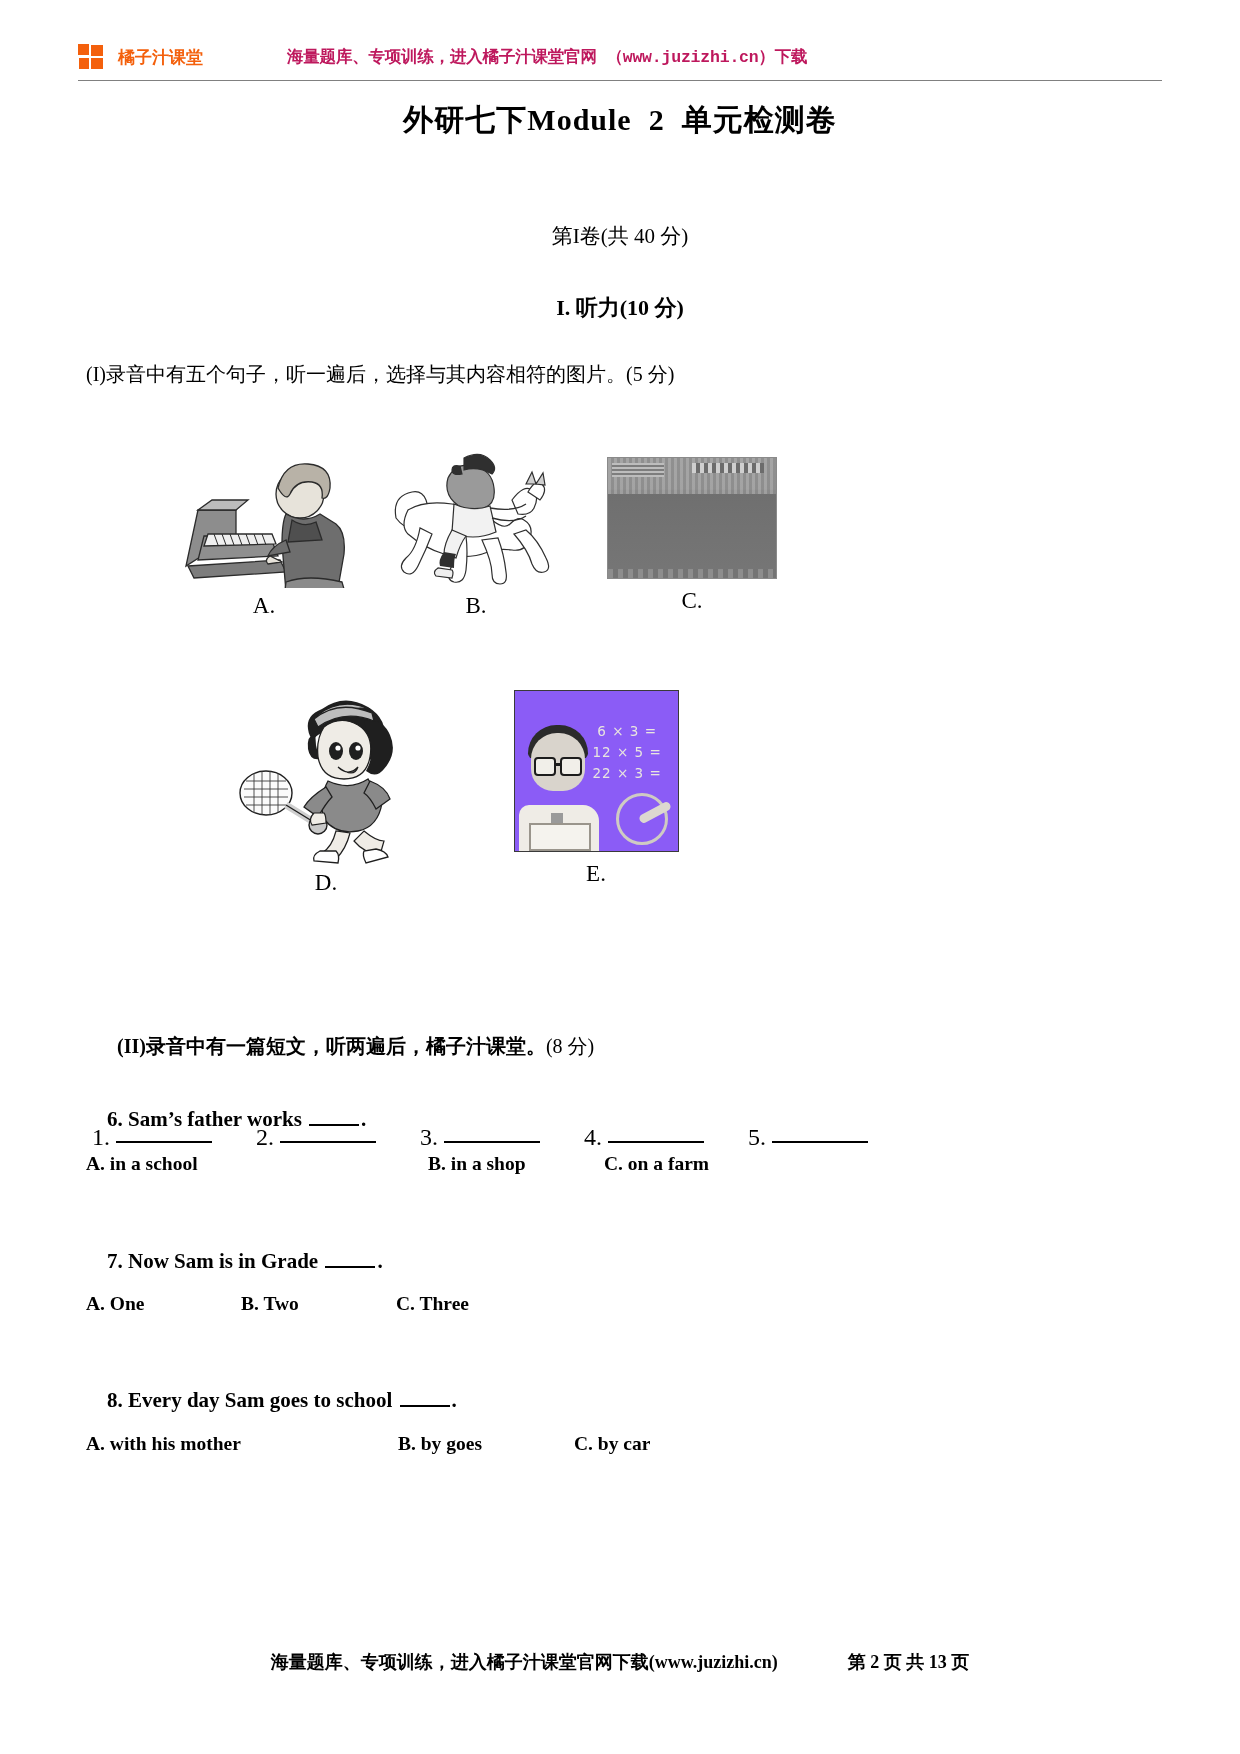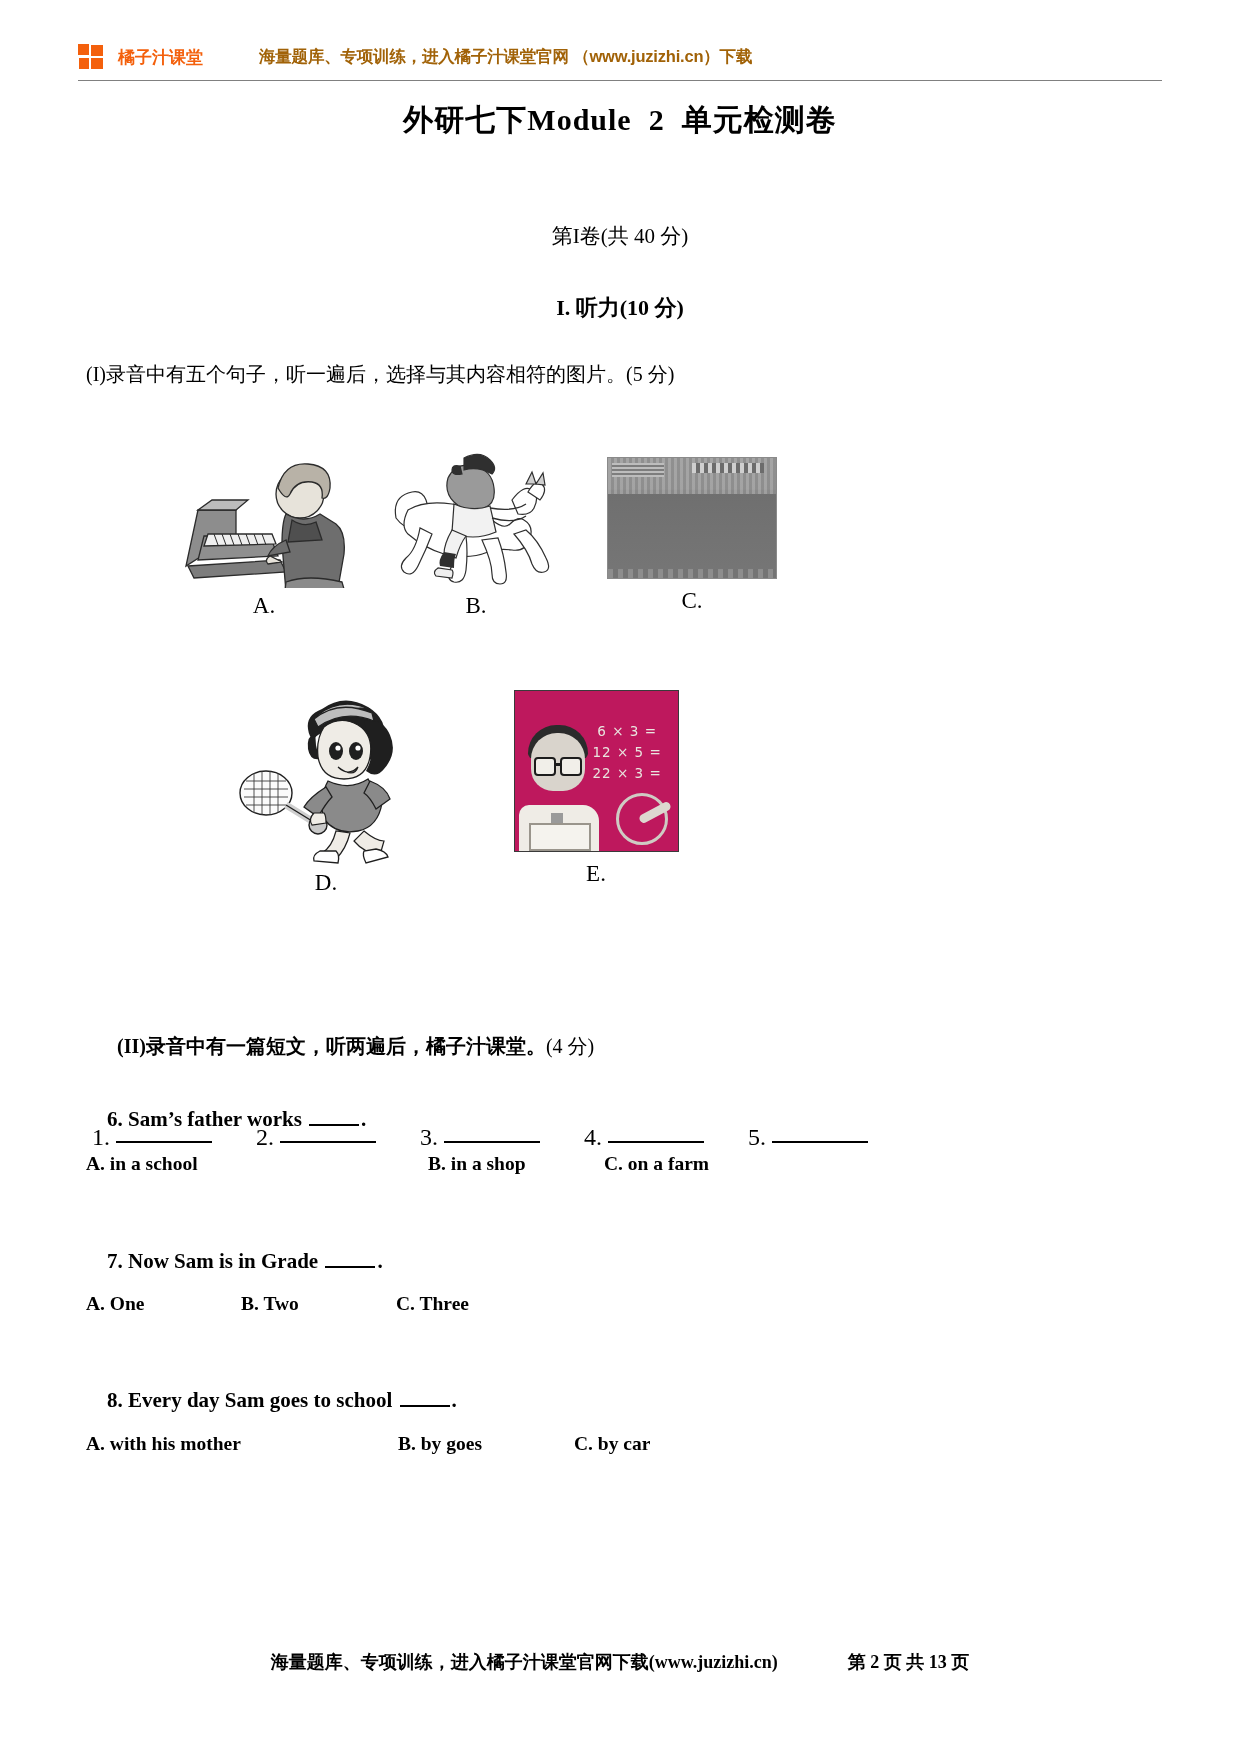--- a/index.html
+++ b/index.html
@@ -52,26 +52,26 @@
   .logo-mark i.s4 { left: 13px; top: 14px; width: 12px; height: 11px; }
   .logo-text {
     font-family: "DejaVu Sans", sans-serif;
     font-size: 17px;
     font-weight: bold;
     color: #F4600C;
     letter-spacing: 0px;
     white-space: nowrap;
   }
   .header-promo {
-    font-family: Liberation Sans, sans-serif;
+    font-family: Liberation Mono, monospace;
     font-size: 16.5px;
     font-weight: bold;
-    color: #a16207;
+    color: #be185d;
     white-space: nowrap;
-    margin-left: 56px;
+    margin-left: 84px;
     letter-spacing: -0.2px;
   }
   .header-rule {
     position: absolute;
     left: 78px;
     top: 80px;
     width: 1084px;
     height: 1px;
     background: #808080;
   }
@@ -198,21 +198,21 @@
   .team-photo .legs { width:13px;height:12px;background:#d8d2c8;margin:0 auto; }
   .team-photo .ground {
     position:absolute;left:0;right:0;bottom:0;height:9px;
     background: repeating-linear-gradient(90deg,#8d8d8d 0 5px,#747474 5px 10px);
   }
 
   
   .board-photo {
     width: 163px;
     height: 160px;
-    background: #be185d;
+    background: #8b5cf6;
     border: 1px solid #3a3a3a;
     position: relative;
     overflow: hidden;
   }
   .board-photo .teacher-head {
     position:absolute; left:16px; top:42px; width:54px; height:58px;
     background:#d9d4cc; border-radius:26px 26px 22px 22px;
   }
   .board-photo .hair {
     position:absolute; left:13px; top:34px; width:60px; height:34px;
@@ -523,21 +523,21 @@
 
   <div class="blank-row">
     <span class="bl"><span>1.</span><u></u></span>
     <span class="bl"><span>2.</span><u></u></span>
     <span class="bl"><span>3.</span><u></u></span>
     <span class="bl"><span>4.</span><u></u></span>
     <span class="bl"><span>5.</span><u></u></span>
   </div>
 
   <div class="instr-2">
-    <span>(II)录音中有一篇短文，听两遍后，橘子汁课堂。</span><span class="tail">(4 分)</span>
+    <span>(II)录音中有一篇短文，听两遍后，橘子汁课堂。</span><span class="tail">(8 分)</span>
   </div>
 
   <div class="q" style="top:1082px;">
     <span>6. Sam’s father works </span><span class="gap"></span><span>.</span>
   </div>
   <div class="opts" style="top:1153px;">
     <span style="width:342px;">A. in a school</span><span style="width:176px;">B. in a shop</span><span>C. on a farm</span>
   </div>
 
   <div class="q" style="top:1224px;">

